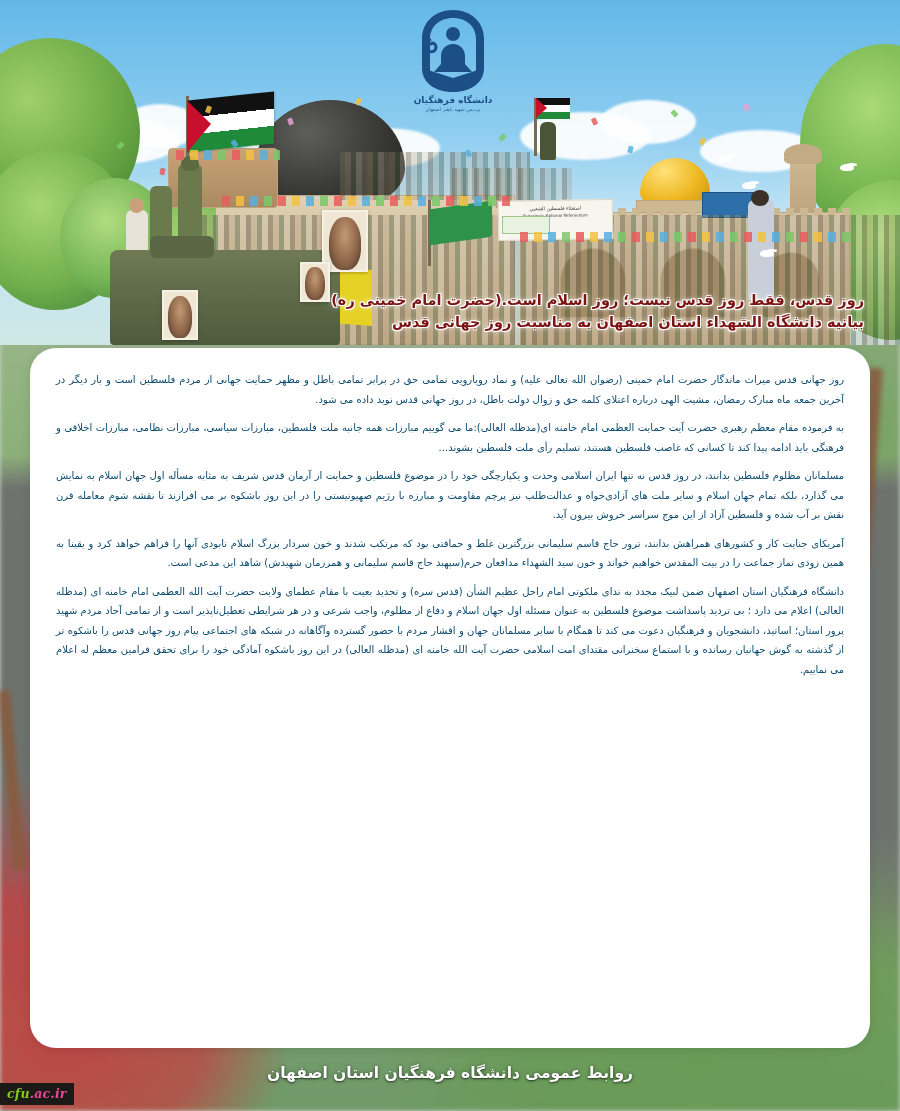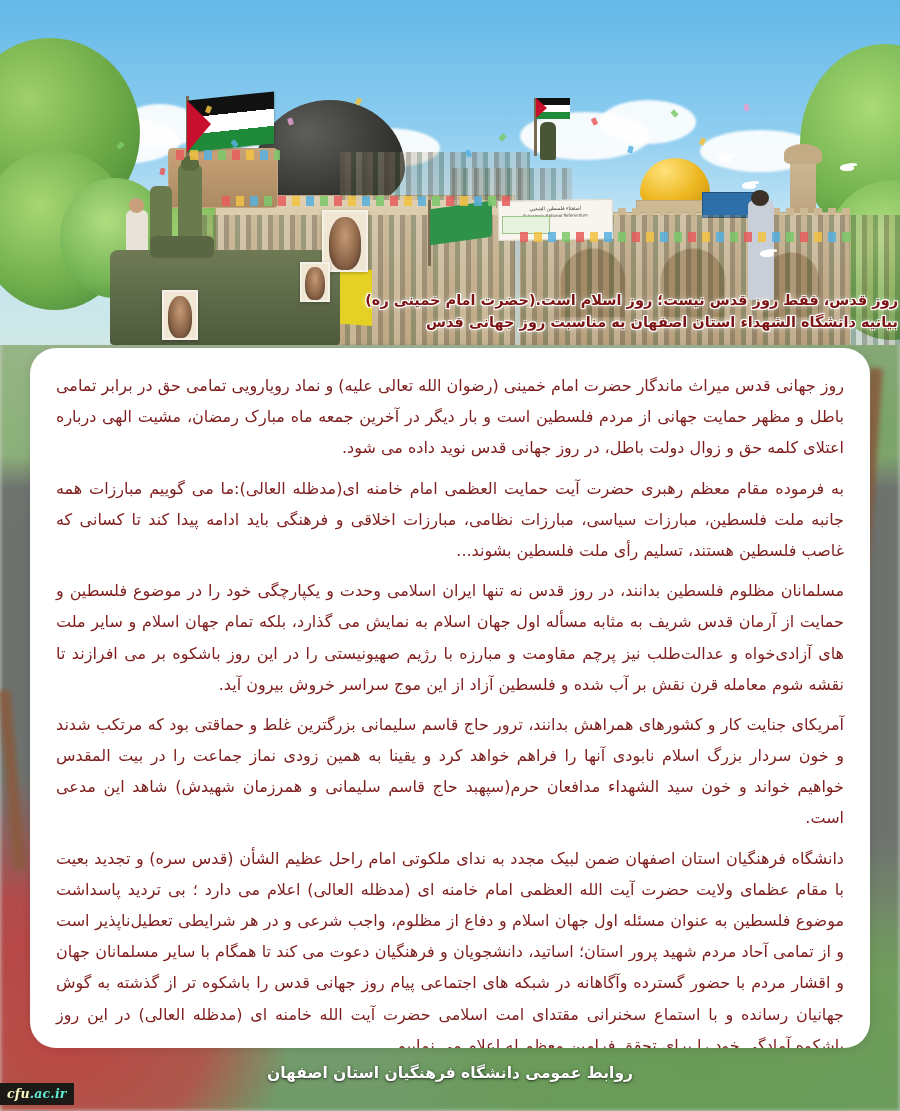--- a/index.html
+++ b/index.html
@@ -214,21 +214,21 @@
   }
   .civilian {
     position: absolute;
     background: #e8e3d8;
     border-radius: 6px 6px 2px 2px;
   }
 
   
   .header-text {
     position: absolute;
-    right: 2px;
+    right: 36px;
     top: 289px;
     width: 500px;
     text-align: right;
     z-index: 6;
   }
   .header-line {
     font-family: "DejaVu Sans", "Liberation Sans", sans-serif;
     font-weight: bold;
     font-size: 14.5px;
     line-height: 1.55;
@@ -250,23 +250,23 @@
     background: #ffffff;
     border-radius: 26px;
     box-shadow: 0 2px 10px rgba(0,0,0,.10);
     padding: 22px 26px 18px 26px;
     overflow: hidden;
     z-index: 5;
   }
   .body-text { direction: rtl; text-align: justify; }
   .body-text p {
     font-family: "DejaVu Sans", "Liberation Sans", sans-serif;
-    font-size: 16px;
+    font-size: 10px;
     line-height: 1.95;
-    color: #7f1d1d;
+    color: #0c4a6e;
     margin-bottom: 9px;
     text-align: justify;
     text-justify: inter-word;
   }
   .body-text p:last-child { margin-bottom: 0; }
 
   
   .footer {
     position: absolute;
     left: 0; bottom: 0;
@@ -289,22 +289,22 @@
     left: 0; bottom: 6px;
     background: #1c1a16;
     padding: 3px 7px 4px 7px;
     font-family: "DejaVu Serif", "Liberation Serif", serif;
     font-weight: bold;
     font-style: italic;
     font-size: 12.5px;
     letter-spacing: .2px;
     direction: ltr;
   }
-  .site-badge .cfu { color: #fef9c3; }
-  .site-badge .tld { color: #5eead4; }
+  .site-badge .cfu { color: #84cc16; }
+  .site-badge .tld { color: #ec4899; }
 
   
   .logo {
     position: absolute;
     left: 398px; top: 8px;
     width: 110px; height: 118px;
     z-index: 6;
     text-align: center;
   }
   .logo svg { display: block; margin: 0 auto; }
@@ -427,20 +427,32 @@
     <div class="confetti" style="left:356px; top:98px; background:#f2c240; transform:rotate(33deg);"></div>
     <div class="confetti" style="left:592px; top:118px; background:#e85c5c; transform:rotate(-25deg);"></div>
     <div class="confetti" style="left:628px; top:146px; background:#57b0e0; transform:rotate(15deg);"></div>
     <div class="confetti" style="left:672px; top:110px; background:#7bc96a; transform:rotate(-42deg);"></div>
     <div class="confetti" style="left:700px; top:138px; background:#f2c240; transform:rotate(28deg);"></div>
     <div class="confetti" style="left:744px; top:104px; background:#e8a0d0; transform:rotate(-12deg);"></div>
     <div class="confetti" style="left:500px; top:134px; background:#7bc96a; transform:rotate(40deg);"></div>
     <div class="confetti" style="left:466px; top:150px; background:#57b0e0; transform:rotate(-28deg);"></div>
   </div>
 
+  <div class="logo">
+    <svg width="74" height="86" viewBox="0 0 74 86" aria-hidden="true">
+      <path d="M37 2 C19 2 6 14 6 31 L6 60 C6 74 18 84 37 84 C56 84 68 74 68 60 L68 31 C68 14 55 2 37 2 Z
+               M37 10 C51 10 60 19 60 31 L60 60 C60 69 50 76 37 76 C24 76 14 69 14 60 L14 31 C14 19 23 10 37 10 Z" fill="#1b4f86"></path>
+      <circle cx="37" cy="26" r="7" fill="#1b4f86"></circle>
+      <path d="M37 36 C30 36 25 41 25 48 L25 56 L18 64 L37 64 L56 64 L49 56 L49 48 C49 41 44 36 37 36 Z" fill="#1b4f86"></path>
+      <path d="M12 62 L37 70 L62 62 L62 70 L37 78 L12 70 Z" fill="#1b4f86"></path>
+      <path d="M14 32 C10 34 9 40 13 43 C16 45 20 43 20 39 C20 36 17 34 15 36" fill="none" stroke="#1b4f86" stroke-width="3" stroke-linecap="round"></path>
+    </svg>
+    <div class="logo-title">دانشگاه فرهنگیان</div>
+    <div class="logo-sub">پردیس شهید باهنر اصفهان</div>
+  </div>
 
   <div class="header-text">
     <div class="header-line">روز قدس، فقط روز قدس نیست؛ روز اسلام است.(حضرت امام خمینی ره)</div>
     <div class="header-line">بیانیه دانشگاه الشهداء استان اصفهان به مناسبت روز جهانی قدس</div>
   </div>
 
   <div class="card">
     <div class="body-text">
       <p>روز جهانی قدس میراث ماندگار حضرت امام خمینی (رضوان الله تعالی علیه) و نماد رویارویی تمامی حق در برابر تمامی باطل و مظهر حمایت جهانی از مردم فلسطین است و بار دیگر در آخرین جمعه ماه مبارک رمضان، مشیت الهی درباره اعتلای کلمه حق و زوال دولت باطل، در روز جهانی قدس نوید داده می شود.</p>
       <p>به فرموده مقام معظم رهبری حضرت آیت حمایت العظمی امام خامنه ای(مدظله العالی):ما می گوییم مبارزات همه جانبه ملت فلسطین، مبارزات سیاسی، مبارزات نظامی، مبارزات اخلاقی و فرهنگی باید ادامه پیدا کند تا کسانی که غاصب فلسطین هستند، تسلیم رأی ملت فلسطین بشوند...</p>

